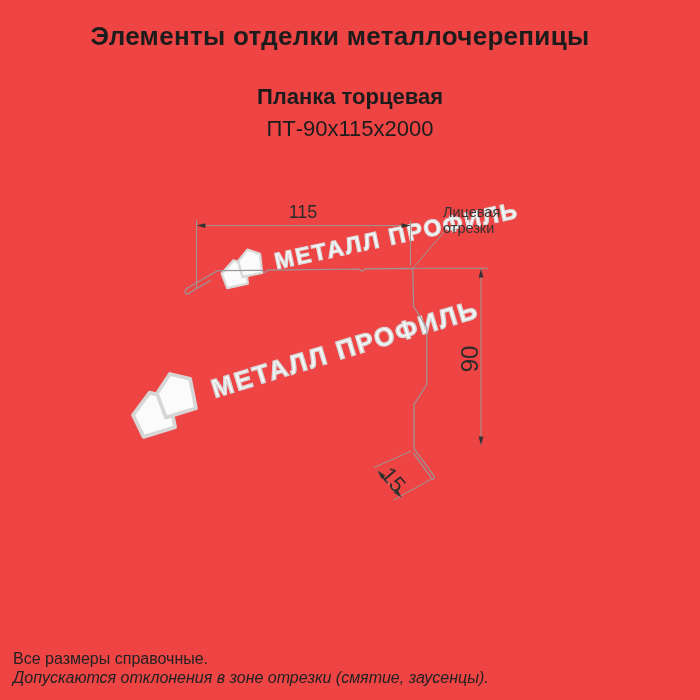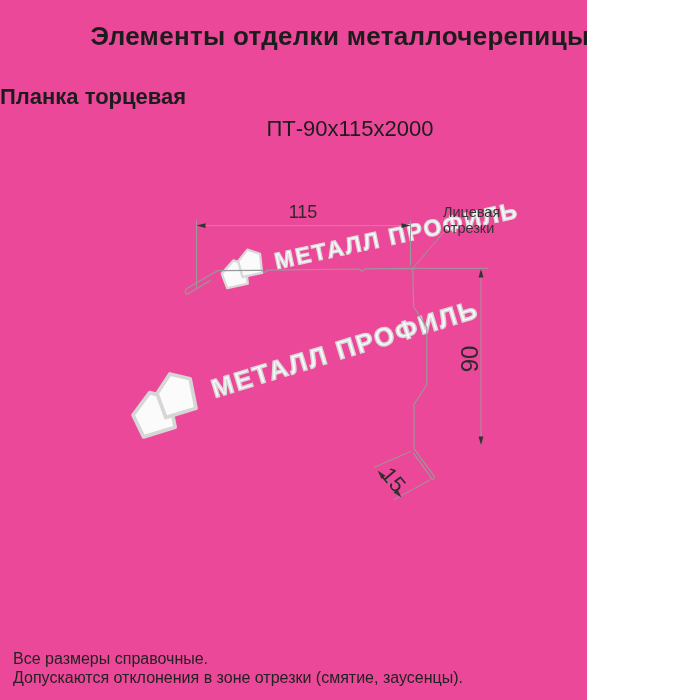--- a/index.html
+++ b/index.html
@@ -1,25 +1,25 @@
 <!DOCTYPE html>
 <html><head>
 <meta charset="utf-8">
 <style>
   html,body{margin:0;padding:0;background:#fff;}
   .canvas{
-    position:relative;width:587px;height:700px;background:#ec4899;overflow:hidden;
+    position:relative;width:700px;height:700px;background:#ef4444;overflow:hidden;
     font-family:"Liberation Sans", sans-serif;
   }
   .title{
     position:absolute;left:0;top:21px;width:680px;text-align:center;
     font-size:26px;font-weight:bold;color:#1c1c1c;letter-spacing:.3px;
   }
   .subtitle{
-    position:absolute;left:0;top:84px;width:700px;text-align:left;
+    position:absolute;left:0;top:84px;width:700px;text-align:center;
     font-size:22px;font-weight:bold;color:#1c1c1c;
   }
   .model{
     position:absolute;left:0;top:116px;width:700px;text-align:center;
     font-size:22px;font-weight:normal;color:#1c1c1c;
   }
   
   .wm{
     position:absolute;display:flex;align-items:center;gap:8px;
     transform-origin:left center;pointer-events:none;white-space:nowrap;
@@ -43,21 +43,21 @@
   .dim-115{left:272px;top:202px;width:62px;}
   .dim-90{left:446px;top:346px;width:48px;height:26px;line-height:26px;font-size:24px;transform:rotate(-90deg);}
   .dim-15{left:372px;top:467px;width:42px;height:26px;line-height:26px;font-size:22px;transform:rotate(50deg);}
   .face-label{
     position:absolute;left:443px;top:205px;width:74px;text-align:left;
     font-size:14.5px;line-height:15.5px;color:#333;
   }
   
   .note{position:absolute;left:13px;font-size:16px;color:#222;}
   .note1{top:650px;}
-  .note2{top:669px;}
+  .note2{top:669px;font-style:italic;}
 </style>
 </head>
 <body>
 
 <div class="canvas">
 
   <div class="title">Элементы отделки металлочерепицы</div>
   <div class="subtitle">Планка торцевая</div>
   <div class="model">ПТ-90х115х2000</div>
 

